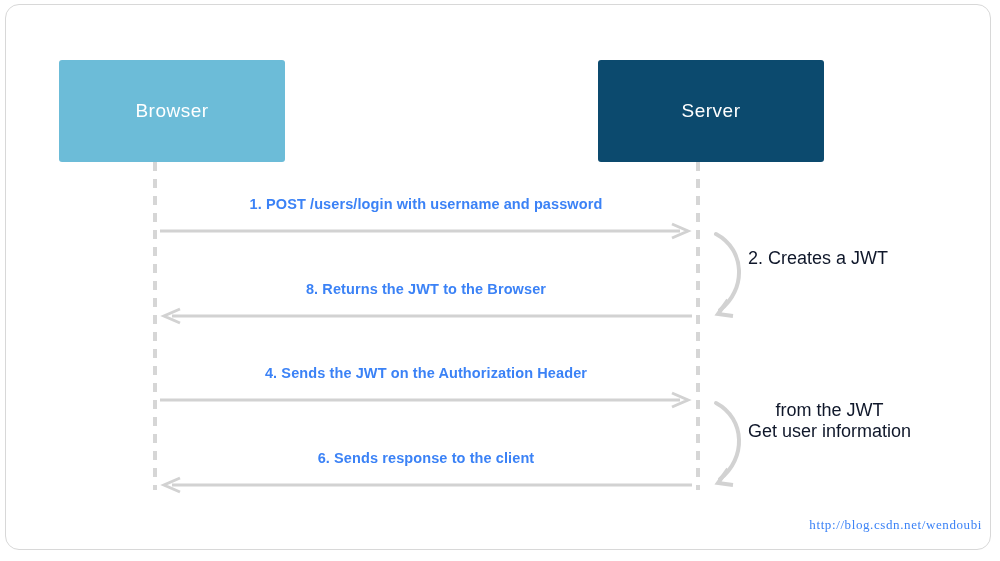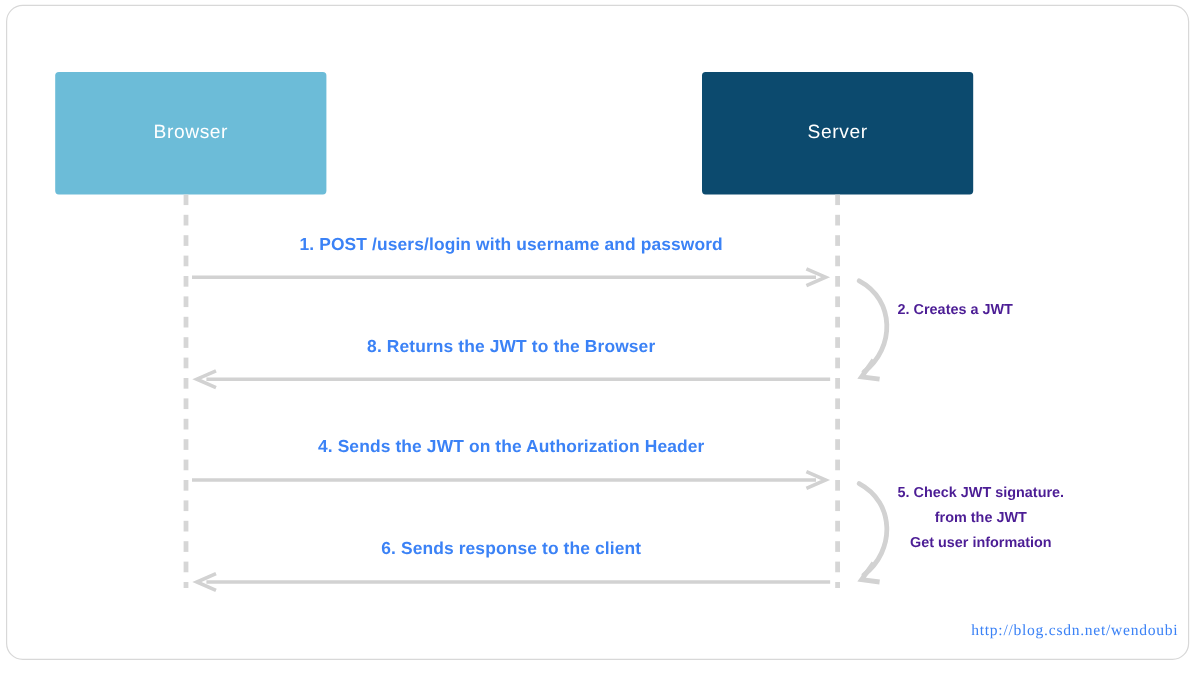--- a/index.html
+++ b/index.html
@@ -30,23 +30,24 @@
     box-sizing: border-box;
   }
   
   .actor-box {
     position: absolute;
     border-radius: 3px;
     display: flex;
     align-items: center;
     justify-content: center;
     color: #ffffff;
-    font-size: 16px;
+    font-size: 19px;
     letter-spacing: 0.5px;
     font-weight: 400;
+    margin-left: 13px;
   }
   .actor-browser {
     left: 46px;
     top: 60px;
     width: 226px;
     height: 102px;
   }
   .actor-server {
     left: 585px;
     top: 60px;
@@ -88,23 +89,23 @@
   .msg-arrow {
     position: absolute;
     left: 0;
     top: 26px;
     width: 100%;
     height: 18px;
   }
   
   .note {
     position: absolute;
-    font-size: 12px;
-    font-weight: 700;
-    color: #4c1d95;
+    font-size: 18px;
+    font-weight: 400;
+    color: #0f172a;
     line-height: 21px;
     text-align: center;
     white-space: nowrap;
   }
   .note-line { display: block; }
   .curve {
     position: absolute;
   }
   
   .watermark {
@@ -166,21 +167,20 @@
       <line x1="0" y1="9" x2="520" y2="9" stroke="#d2d2d2" stroke-width="3"></line>
       <polyline points="512,2 528,9 512,16" fill="none" stroke="#d2d2d2" stroke-width="3" stroke-linecap="butt" stroke-linejoin="miter"></polyline>
     </svg>
   </div>
 
   <svg class="curve" style="left:706px; top:397px; width:46px; height:92px" viewBox="0 0 46 92">
     <path d="M 10 6 C 40 22, 40 62, 14 82" fill="none" stroke="#d2d2d2" stroke-width="4" stroke-linecap="round"></path>
     <polyline points="22,72 12,86 27,88" fill="none" stroke="#d2d2d2" stroke-width="4" stroke-linecap="butt" stroke-linejoin="miter"></polyline>
   </svg>
   <div class="note" style="left:748px; top:400px">
-    <span class="note-line">5. Check JWT signature.</span>
     <span class="note-line">from the JWT</span>
     <span class="note-line">Get user information</span>
   </div>
 
   <div class="msg" style="top:450px">
     <div class="msg-label">6. Sends response to the client</div>
     <svg class="msg-arrow" viewBox="0 0 532 18" preserveAspectRatio="none">
       <line x1="12" y1="9" x2="532" y2="9" stroke="#d2d2d2" stroke-width="3"></line>
       <polyline points="20,2 4,9 20,16" fill="none" stroke="#d2d2d2" stroke-width="3" stroke-linecap="butt" stroke-linejoin="miter"></polyline>
     </svg>

